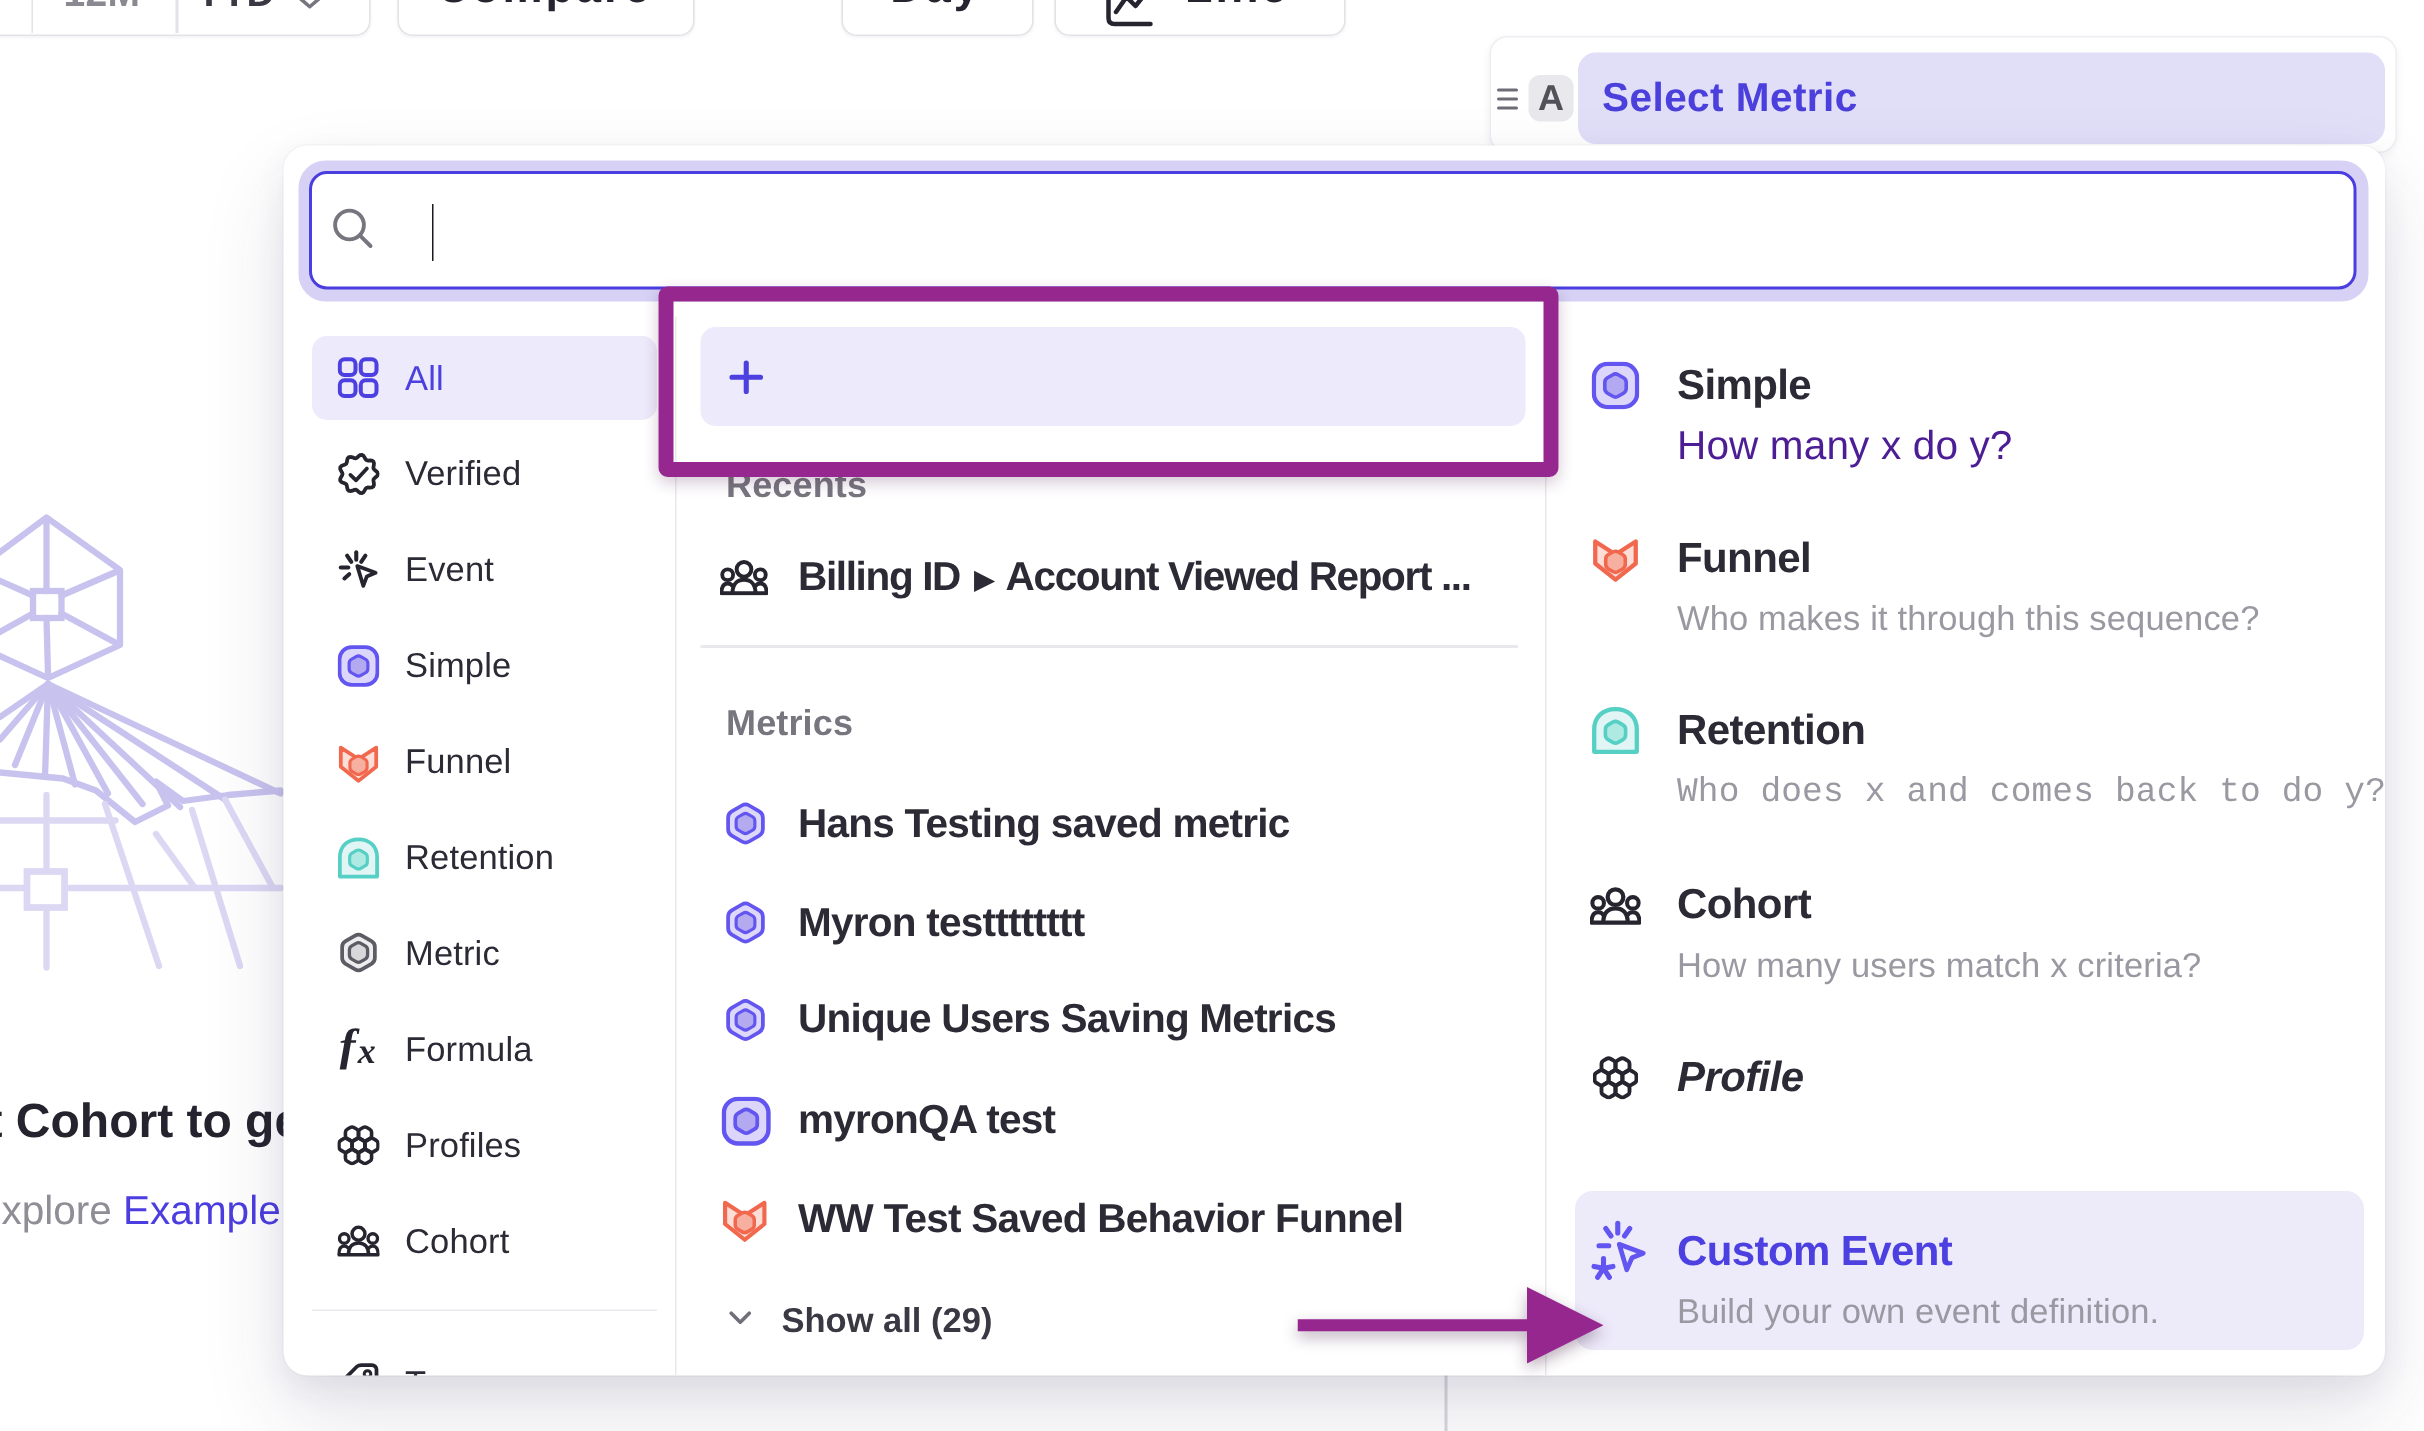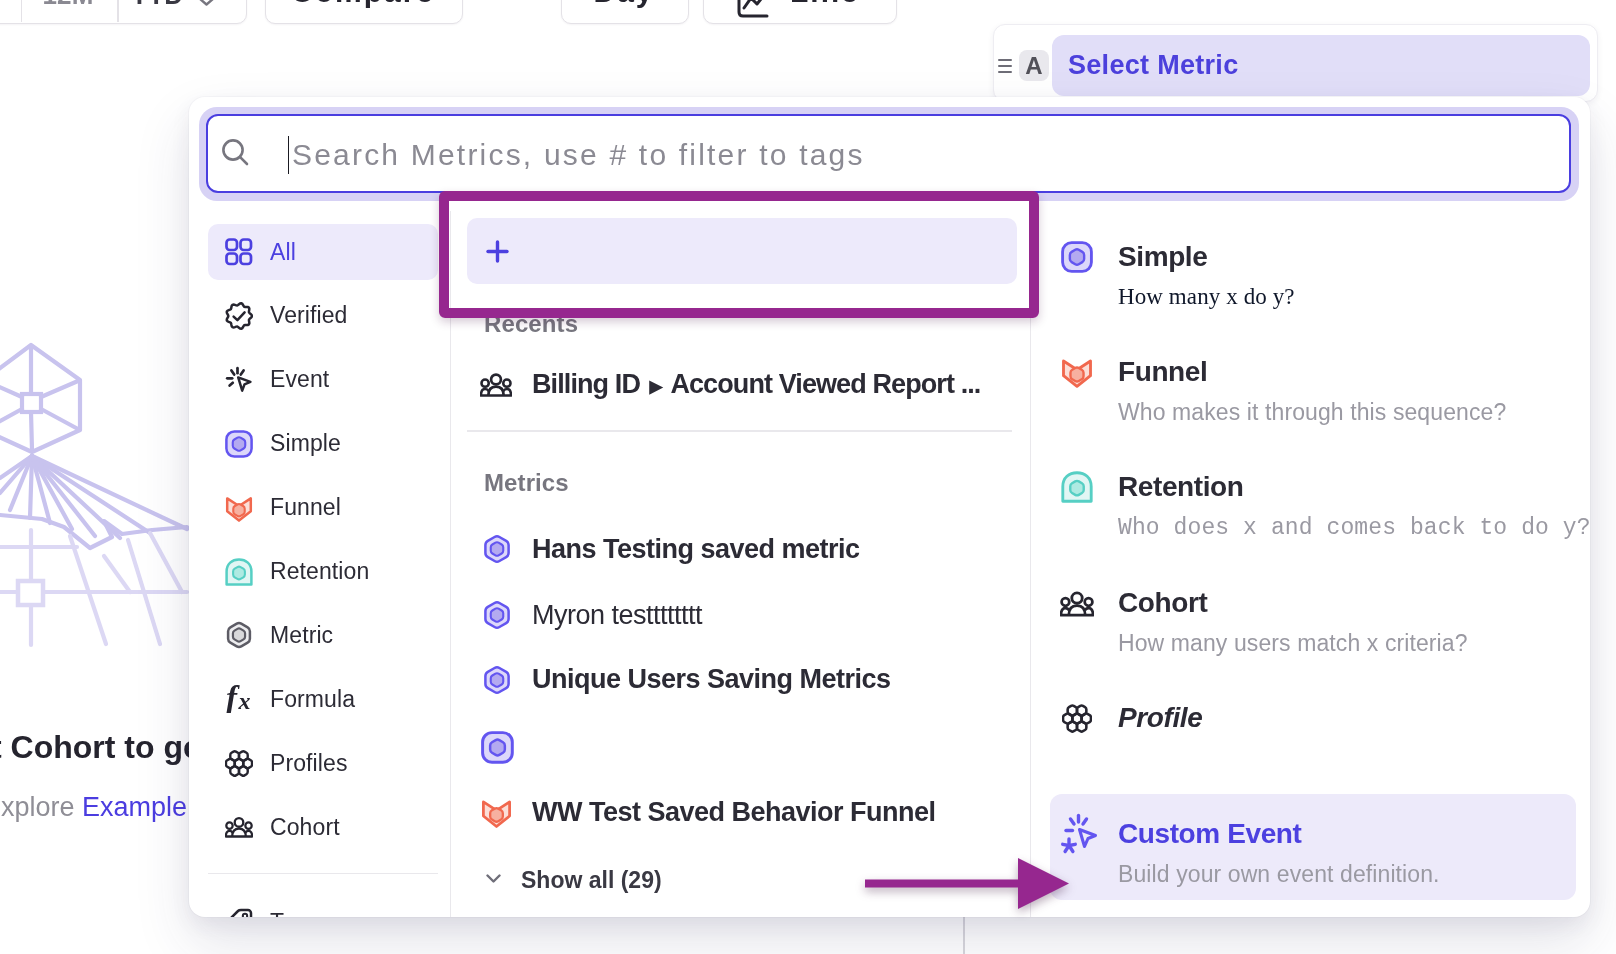--- a/index.html
+++ b/index.html
@@ -84,23 +84,20 @@
   </div>
 
 <div class="a" style="left:189px;top:97px;width:1401px;height:820px;background:#fff;border-radius:16px;overflow:hidden;box-shadow:0 26px 55px rgba(50,45,90,.13),0 8px 20px rgba(50,45,90,.07),0 0 0 1px rgba(60,55,100,.03);">
 <div class="a" style="left:10px;top:10px;width:1380px;height:94px;background:#d7d2f5;border-radius:18px;"></div>
 <div class="a" style="left:17px;top:17px;width:1361px;height:75px;background:#fff;border:2px solid #4a3ee0;border-radius:12px;"></div>
 <div class="a" style="left:32px;top:41px;line-height:0;"><svg width="29" height="29" viewBox="0 0 29 29" style="">
         <circle cx="12" cy="12" r="9.6" fill="none" stroke="#77767f" stroke-width="2.6"></circle>
         <line x1="18.9" y1="18.9" x2="26" y2="26" stroke="#77767f" stroke-width="2.6" stroke-linecap="round"></line>
       </svg></div>
 <div class="a" style="left:98.5px;top:39px;width:1.6px;height:38px;background:#1a1a22;"></div>
-<div class="a ct" style="left:103px;top:28.0px;height:60px;font-size:30px;color:#8b8a93;font-weight:400;letter-spacing:2.2px;white-space:nowrap;">
-      <span>Search Metrics, use # to filter to tags</span>
-    </div>
 <div class="a" style="left:260.5px;top:114px;width:1.5px;height:706px;background:#e9e8ec;"></div>
 <div class="a" style="left:840.5px;top:114px;width:1.5px;height:706px;background:#e9e8ec;"></div>
 <div class="a" style="left:19px;top:127.0px;width:230px;height:56px;background:#edeafb;border-radius:10px;"></div>
 <div class="a" style="left:36px;top:141.0px;line-height:0;"><svg width="28" height="28" viewBox="0 0 28 28" style="">
         <rect x="1.5" y="1.5" width="10.5" height="10.5" rx="3.2" fill="none" stroke="#4c40e0" stroke-width="2.7"></rect>
         <rect x="15.5" y="1.5" width="10.5" height="10.5" rx="3.2" fill="none" stroke="#4c40e0" stroke-width="2.7"></rect>
         <rect x="1.5" y="15.5" width="10.5" height="10.5" rx="3.2" fill="none" stroke="#4c40e0" stroke-width="2.7"></rect>
         <rect x="15.5" y="15.5" width="10.5" height="10.5" rx="3.2" fill="none" stroke="#4c40e0" stroke-width="2.7"></rect>
       </svg></div>
 <div class="a ct" style="left:81px;top:132.0px;height:46px;font-size:23px;color:#4c40e0;font-weight:400;letter-spacing:0.1px;white-space:nowrap;">
@@ -219,55 +216,58 @@
         <path d="M12.58,3.00 Q15.00,1.60 17.42,3.00 L24.18,6.90 Q26.60,8.30 26.60,11.10 L26.60,18.90 Q26.60,21.70 24.18,23.10 L17.42,27.00 Q15.00,28.40 12.58,27.00 L5.82,23.10 Q3.40,21.70 3.40,18.90 L3.40,11.10 Q3.40,8.30 5.82,6.90 Z" fill="#ddd8fa" stroke="#6355f0" stroke-width="2.50"></path>
         <path d="M13.44,8.70 Q15.00,7.80 16.56,8.70 L19.68,10.50 Q21.24,11.40 21.24,13.20 L21.24,16.80 Q21.24,18.60 19.68,19.50 L16.56,21.30 Q15.00,22.20 13.44,21.30 L10.32,19.50 Q8.76,18.60 8.76,16.80 L8.76,13.20 Q8.76,11.40 10.32,10.50 Z" fill="#b4aaf0" stroke="#6355f0" stroke-width="2.10"></path>
       </svg></div>
 <div class="a ct" style="left:343px;top:425.0px;height:54px;font-size:27px;color:#2c2b35;font-weight:700;letter-spacing:-0.5px;white-space:nowrap;">
       <span>Hans Testing saved metric</span>
     </div>
 <div class="a" style="left:293px;top:503px;line-height:0;"><svg width="30" height="30" viewBox="0 0 30 30" style="">
         <path d="M12.58,3.00 Q15.00,1.60 17.42,3.00 L24.18,6.90 Q26.60,8.30 26.60,11.10 L26.60,18.90 Q26.60,21.70 24.18,23.10 L17.42,27.00 Q15.00,28.40 12.58,27.00 L5.82,23.10 Q3.40,21.70 3.40,18.90 L3.40,11.10 Q3.40,8.30 5.82,6.90 Z" fill="#ddd8fa" stroke="#6355f0" stroke-width="2.50"></path>
         <path d="M13.44,8.70 Q15.00,7.80 16.56,8.70 L19.68,10.50 Q21.24,11.40 21.24,13.20 L21.24,16.80 Q21.24,18.60 19.68,19.50 L16.56,21.30 Q15.00,22.20 13.44,21.30 L10.32,19.50 Q8.76,18.60 8.76,16.80 L8.76,13.20 Q8.76,11.40 10.32,10.50 Z" fill="#b4aaf0" stroke="#6355f0" stroke-width="2.10"></path>
       </svg></div>
-<div class="a ct" style="left:343px;top:491.0px;height:54px;font-size:27px;color:#2c2b35;font-weight:400;letter-spacing:-0.5px;white-space:nowrap;">
+<div class="a ct" style="left:343px;top:491.0px;height:54px;font-size:27px;color:#2c2b35;font-weight:700;letter-spacing:-0.5px;white-space:nowrap;">
       <span>Myron testttttttt</span>
     </div>
 <div class="a" style="left:293px;top:567.5px;line-height:0;"><svg width="30" height="30" viewBox="0 0 30 30" style="">
         <path d="M12.58,3.00 Q15.00,1.60 17.42,3.00 L24.18,6.90 Q26.60,8.30 26.60,11.10 L26.60,18.90 Q26.60,21.70 24.18,23.10 L17.42,27.00 Q15.00,28.40 12.58,27.00 L5.82,23.10 Q3.40,21.70 3.40,18.90 L3.40,11.10 Q3.40,8.30 5.82,6.90 Z" fill="#ddd8fa" stroke="#6355f0" stroke-width="2.50"></path>
         <path d="M13.44,8.70 Q15.00,7.80 16.56,8.70 L19.68,10.50 Q21.24,11.40 21.24,13.20 L21.24,16.80 Q21.24,18.60 19.68,19.50 L16.56,21.30 Q15.00,22.20 13.44,21.30 L10.32,19.50 Q8.76,18.60 8.76,16.80 L8.76,13.20 Q8.76,11.40 10.32,10.50 Z" fill="#b4aaf0" stroke="#6355f0" stroke-width="2.10"></path>
       </svg></div>
 <div class="a ct" style="left:343px;top:555.5px;height:54px;font-size:27px;color:#2c2b35;font-weight:700;letter-spacing:-0.5px;white-space:nowrap;">
       <span>Unique Users Saving Metrics</span>
     </div>
 <div class="a" style="left:292px;top:633.5px;line-height:0;"><svg width="33" height="33" viewBox="0 0 33 33" style="">
         <rect x="1.6" y="1.6" width="29.7" height="29.7" rx="9.4" fill="#dcd7fa" stroke="#6355f0" stroke-width="2.95"></rect>
         <path d="M14.66,9.07 Q16.50,8.01 18.34,9.07 L22.01,11.20 Q23.85,12.26 23.85,14.38 L23.85,18.62 Q23.85,20.74 22.01,21.80 L18.34,23.93 Q16.50,24.99 14.66,23.93 L10.99,21.80 Q9.15,20.74 9.15,18.62 L9.15,14.38 Q9.15,12.26 10.99,11.20 Z" fill="#b3a9f0" stroke="#6355f0" stroke-width="2.48"></path>
       </svg></div>
+<div class="a ct" style="left:343px;top:622.5px;height:54px;font-size:27px;color:#2c2b35;font-weight:700;letter-spacing:-0.5px;white-space:nowrap;">
+      <span>myronQA test</span>
+    </div>
 <div class="a" style="left:292px;top:699.5px;line-height:0;"><svg width="31" height="31" viewBox="0 0 31 31" style="">
         <path d="M2.4,4.9 L15.5,13.3 L28.6,4.9 L28.6,19.0 L15.5,29.5 L2.4,19.0 Z" fill="#fcded7" stroke="#f1684e" stroke-width="2.77" stroke-linejoin="round"></path>
         <path d="M13.77,11.63 Q15.50,10.63 17.23,11.63 L20.10,13.29 Q21.83,14.28 21.83,16.28 L21.83,19.60 Q21.83,21.59 20.10,22.59 L17.23,24.25 Q15.50,25.24 13.77,24.25 L10.90,22.59 Q9.17,21.59 9.17,19.60 L9.17,16.28 Q9.17,14.28 10.90,13.29 Z" fill="#f7b0a0" stroke="#f1684e" stroke-width="2.33"></path>
       </svg></div>
 <div class="a ct" style="left:343px;top:688.5px;height:54px;font-size:27px;color:#2c2b35;font-weight:700;letter-spacing:-0.5px;white-space:nowrap;">
       <span>WW Test Saved Behavior Funnel</span>
     </div>
 <div class="a" style="left:297px;top:777px;line-height:0;"><svg width="15" height="9" viewBox="0 0 15 9" style="">
         <path d="M1.5,1.5 L7.5,7.5 L13.5,1.5" fill="none" stroke="#6f6e79" stroke-width="2.4" stroke-linecap="round" stroke-linejoin="round"></path>
       </svg></div>
 <div class="a ct" style="left:332px;top:760.0px;height:46px;font-size:23px;color:#3a3943;font-weight:700;letter-spacing:0px;white-space:nowrap;">
       <span>Show all (29)</span>
     </div>
 <div class="a" style="left:872px;top:143.5px;line-height:0;"><svg width="32" height="32" viewBox="0 0 32 32" style="">
         <rect x="1.6" y="1.6" width="28.8" height="28.8" rx="9.1" fill="#dcd7fa" stroke="#6355f0" stroke-width="2.86"></rect>
         <path d="M14.22,8.80 Q16.00,7.77 17.78,8.80 L21.34,10.86 Q23.13,11.89 23.13,13.94 L23.13,18.06 Q23.13,20.11 21.34,21.14 L17.78,23.20 Q16.00,24.23 14.22,23.20 L10.66,21.14 Q8.87,20.11 8.87,18.06 L8.87,13.94 Q8.87,11.89 10.66,10.86 Z" fill="#b3a9f0" stroke="#6355f0" stroke-width="2.40"></path>
       </svg></div>
 <div class="a ct" style="left:929px;top:131.5px;height:56px;font-size:28px;color:#2c2b35;font-weight:700;letter-spacing:-0.4px;white-space:nowrap;">
       <span>Simple</span>
     </div>
-<div class="a ct" style="left:929px;top:177.0px;height:46px;font-size:23px;color:#0f172a;font-weight:400;letter-spacing:0.1px;white-space:nowrap;font-family:Liberation Serif, serif;">
+<div class="a ct" style="left:929px;top:177.0px;height:46px;font-size:27px;color:#4c1d95;font-weight:400;letter-spacing:0.1px;white-space:nowrap;">
       <span>How many x do y?</span>
     </div>
 <div class="a" style="left:872px;top:258.5px;line-height:0;"><svg width="32" height="32" viewBox="0 0 32 32" style="">
         <path d="M2.5,5.0 L16.0,13.7 L29.5,5.0 L29.5,19.7 L16.0,30.4 L2.5,19.7 Z" fill="#fcded7" stroke="#f1684e" stroke-width="2.86" stroke-linejoin="round"></path>
         <path d="M14.22,12.00 Q16.00,10.97 17.78,12.00 L20.75,13.71 Q22.53,14.74 22.53,16.80 L22.53,20.23 Q22.53,22.29 20.75,23.31 L17.78,25.03 Q16.00,26.06 14.22,25.03 L11.25,23.31 Q9.47,22.29 9.47,20.23 L9.47,16.80 Q9.47,14.74 11.25,13.71 Z" fill="#f7b0a0" stroke="#f1684e" stroke-width="2.40"></path>
       </svg></div>
 <div class="a ct" style="left:929px;top:246.5px;height:56px;font-size:28px;color:#2c2b35;font-weight:700;letter-spacing:-0.4px;white-space:nowrap;">
       <span>Funnel</span>
     </div>
 <div class="a ct" style="left:929px;top:292.0px;height:46px;font-size:23px;color:#9a99a2;font-weight:400;letter-spacing:0.1px;white-space:nowrap;">

